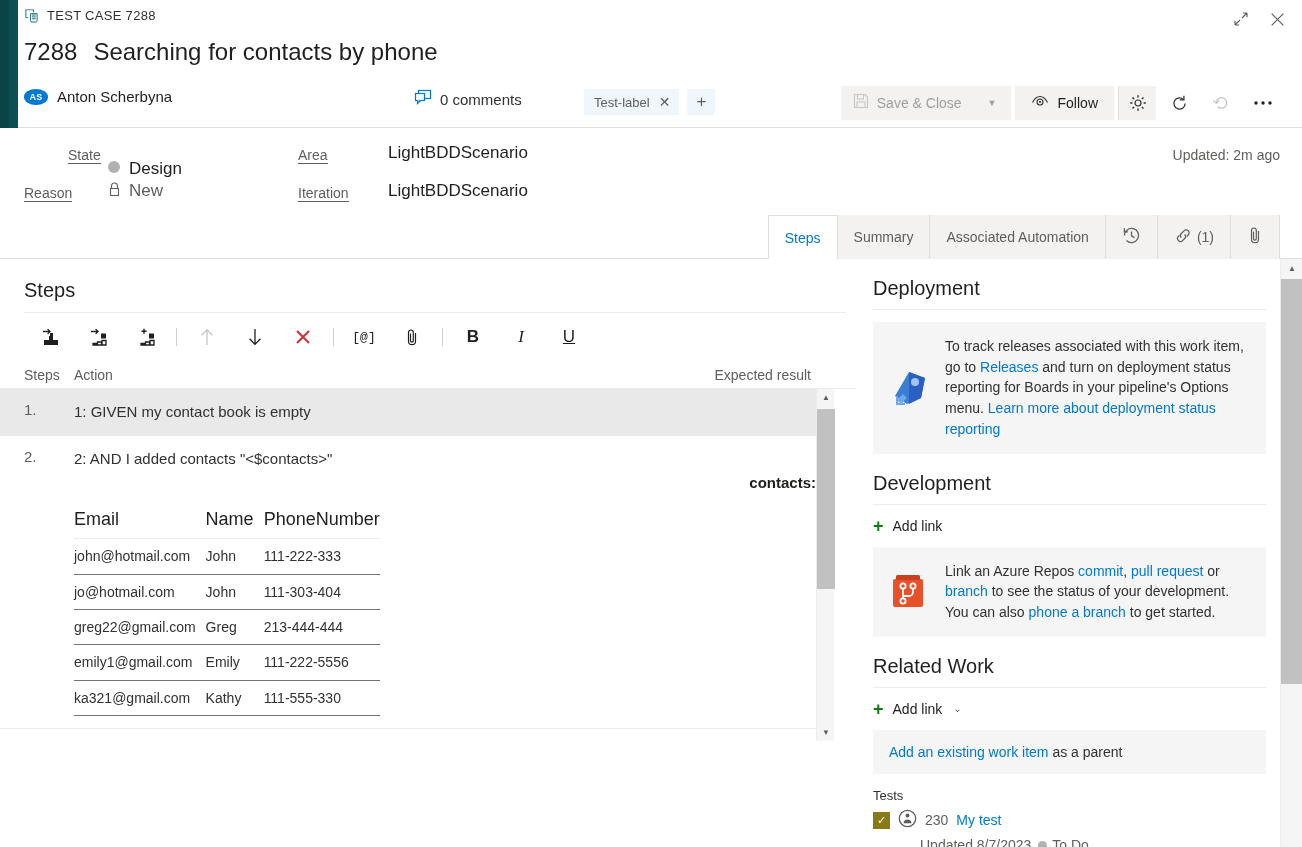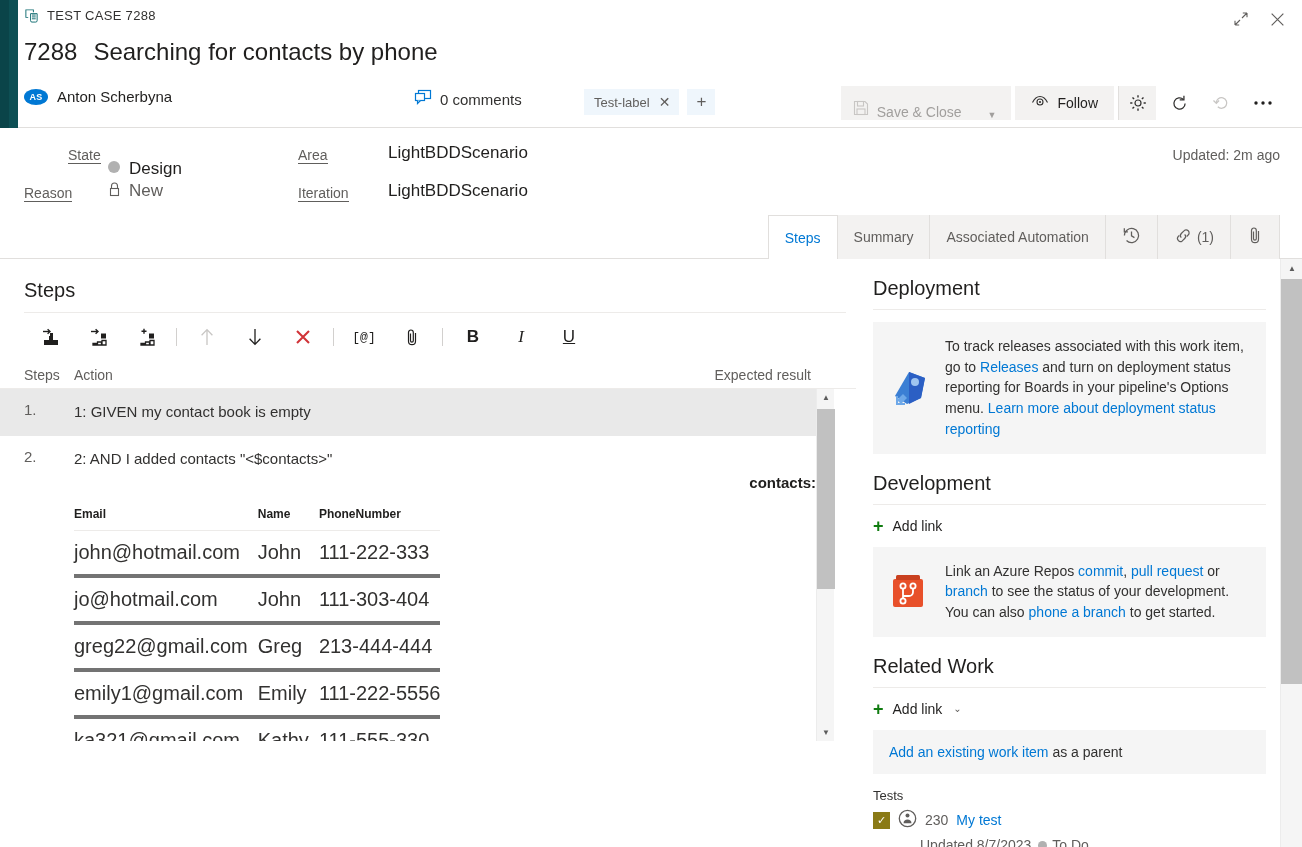--- a/index.html
+++ b/index.html
@@ -74,21 +74,21 @@
     font-size:13px; color:#605e5c; cursor:pointer;
   }
   .tag-x { color:#605e5c; font-size:14px; line-height:1; cursor:pointer; }
   .tag-add {
     width:28px; height:26px; background:#eff6fc; display:flex; align-items:center;
     justify-content:center; font-size:17px; color:#605e5c; cursor:pointer;
   }
 
   .actions { position:absolute; right:10px; top:0; display:flex; align-items:center; gap:4px; }
   .btn-saveclose {
-    display:flex; align-items:flex-end; background:#f3f2f1; height:34px;
+    display:flex; align-items:center; background:#f3f2f1; height:34px;
     color:#a19f9d; cursor:default; padding:0 2px 0 12px;
   }
   .btn-saveclose .lbl { font-size:14px; padding:0 14px 0 8px; }
   .btn-saveclose .caret { padding:0 12px; font-size:9px; color:#a19f9d; }
   .btn-follow {
     display:flex; align-items:center; background:#f3f2f1; height:34px;
     padding:0 16px; gap:9px; cursor:pointer; color:#201f1e;
   }
   .btn-follow .lbl { font-size:14px; }
   .btn-gear {
@@ -177,26 +177,26 @@
   .step-row {
     display:flex; padding:12px 0 12px 0; border-bottom:1px solid #edebe9;
   }
   .step-row.selected { background:#e9e9e9; border-bottom:1px solid #e9e9e9; }
   .step-num { width:50px; padding-left:24px; font-size:15px; color:#605e5c; flex:0 0 74px; }
   .step-body { flex:1; font-size:15px; color:#323130; line-height:1.45; }
   .step-sub { font-weight:bold; color:#201f1e; margin-top:2px;text-align:right; }
 
   .param-table { border-collapse:collapse; margin-top:10px; }
   .param-table th {
-    text-align:left; font-size:12px; font-weight:bold; color:#201f1e;
+    text-align:left; font-size:18px; font-weight:normal; color:#201f1e;
     padding:3px 10px 6px 0; border-bottom:1px solid #edebe9; white-space:nowrap;
   }
   .param-table td {
-    font-size:20px; color:#323130; padding:7px 10px 7px 0;
-    border-bottom:4px solid #737373; white-space:nowrap;
+    font-size:14px; color:#323130; padding:7px 10px 7px 0;
+    border-bottom:1px solid #737373; white-space:nowrap;
   }
   .param-table th:last-child, .param-table td:last-child { padding-right:0; }
 
   
   .vscroll {
     position:absolute; right:22px; top:0; width:18px; height:352px; background:#f5f5f5;
     border-left:1px solid #ececec;
   }
   .vscroll .arrow {
     width:18px; height:17px; display:flex; align-items:center; justify-content:center;

